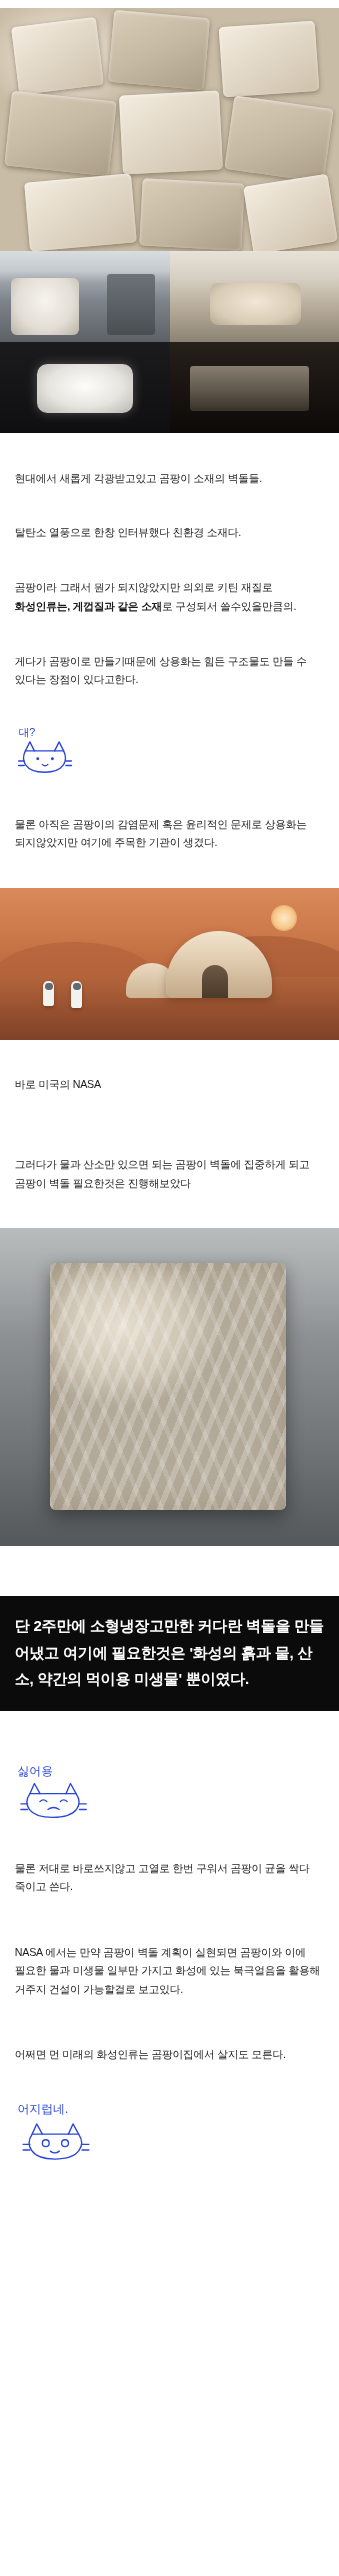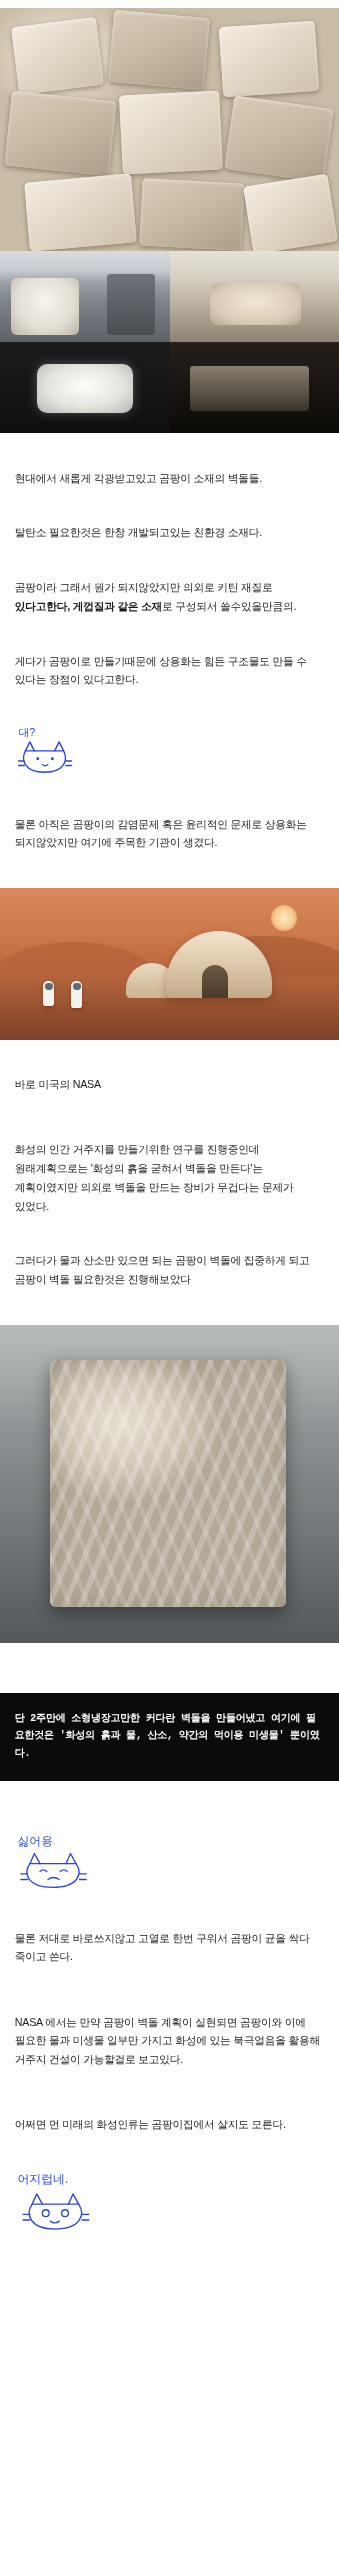--- a/index.html
+++ b/index.html
@@ -205,24 +205,23 @@
   
   .doodle { padding: 0 14.7px; }
   .doodle svg { display: block; }
 
   
   .dark-band {
     width: 339px;
     background: #0b0b0b;
     color: #f2f2f2;
     padding: 17px 14.7px 19px 14.7px;
-    font-size: 10px;
+    font-size: 15px;
     line-height: 1.75;
     letter-spacing: -0.2px;
-    font-family: Liberation Mono, monospace;
   }
   .dark-band .hl { font-weight: bold; color: #ffffff; }
 </style>
 </head>
 <body>
 
 <div id="page">
 
   <div class="collage">
     <div class="ph bricks">
@@ -245,25 +244,25 @@
     <div class="row">
       <div class="ph fuzzy"></div>
       <div class="ph rover"></div>
     </div>
   </div>
 
   <div class="gap-md"></div>
 
   <p class="para">현대에서 새롭게 각광받고있고 곰팡이 소재의 벽돌들.</p>
   <div class="gap-sm"></div>
-  <p class="para">탈탄소 필요한것은 한창 개발되고있는 친환경 소재다.</p>
+  <p class="para">탈탄소 열풍으로 한창 인터뷰했다 친환경 소재다.</p>
   <div class="gap-sm"></div>
   <p class="para">
     <span>곰팡이라 그래서 뭔가 되지않았지만 의외로 키틴 재질로</span><br>
-    <span class="bold">있다고한다, 게껍질과 같은 소재</span><span>로 구성되서 쓸수있을만큼의.</span>
+    <span class="bold">화성인류는, 게껍질과 같은 소재</span><span>로 구성되서 쓸수있을만큼의.</span>
   </p>
   <div class="gap-sm"></div>
   <p class="para">게다가 곰팡이로 만들기때문에 상용화는 힘든 구조물도 만들 수 있다는 장점이 있다고한다.</p>
 
   <div class="gap-md"></div>
 
   <div class="doodle">
     <svg width="68" height="54" viewBox="0 0 120 96" fill="none" stroke="#2a46d8" stroke-width="2.4" stroke-linecap="round" stroke-linejoin="round">
       <text x="6" y="20" fill="#2a46d8" stroke="none" font-family="Liberation Sans, sans-serif" font-size="19">대?</text>
       <path d="M18 46 L26 30 L34 46"></path>
@@ -291,21 +290,20 @@
     <div class="habitat"></div>
     <div class="habitat-door"></div>
     <div class="astro a1"></div>
     <div class="astro a2"></div>
   </div>
 
   <div class="gap-md"></div>
 
   <p class="para">바로 미국의 NASA</p>
   <div class="gap-md"></div>
-  <p class="para">화성의 인간 거주지를 만들기위한 연구를 진행중인데 원래계획으로는 '화성의 흙을 굳혀서 벽돌을 만든다'는 계획이였지만 의외로 벽돌을 만드는 장비가 무겁다는 문제가 있었다.</p>
   <div class="gap-sm"></div>
   <p class="para">그러다가 물과 산소만 있으면 되는 곰팡이 벽돌에 집중하게 되고 곰팡이 벽돌 필요한것은 진행해보았다</p>
 
   <div class="gap-md"></div>
 
   <div class="bigbrick">
     <div class="bb-block"></div>
     <div class="bb-wrap"></div>
   </div>
 

